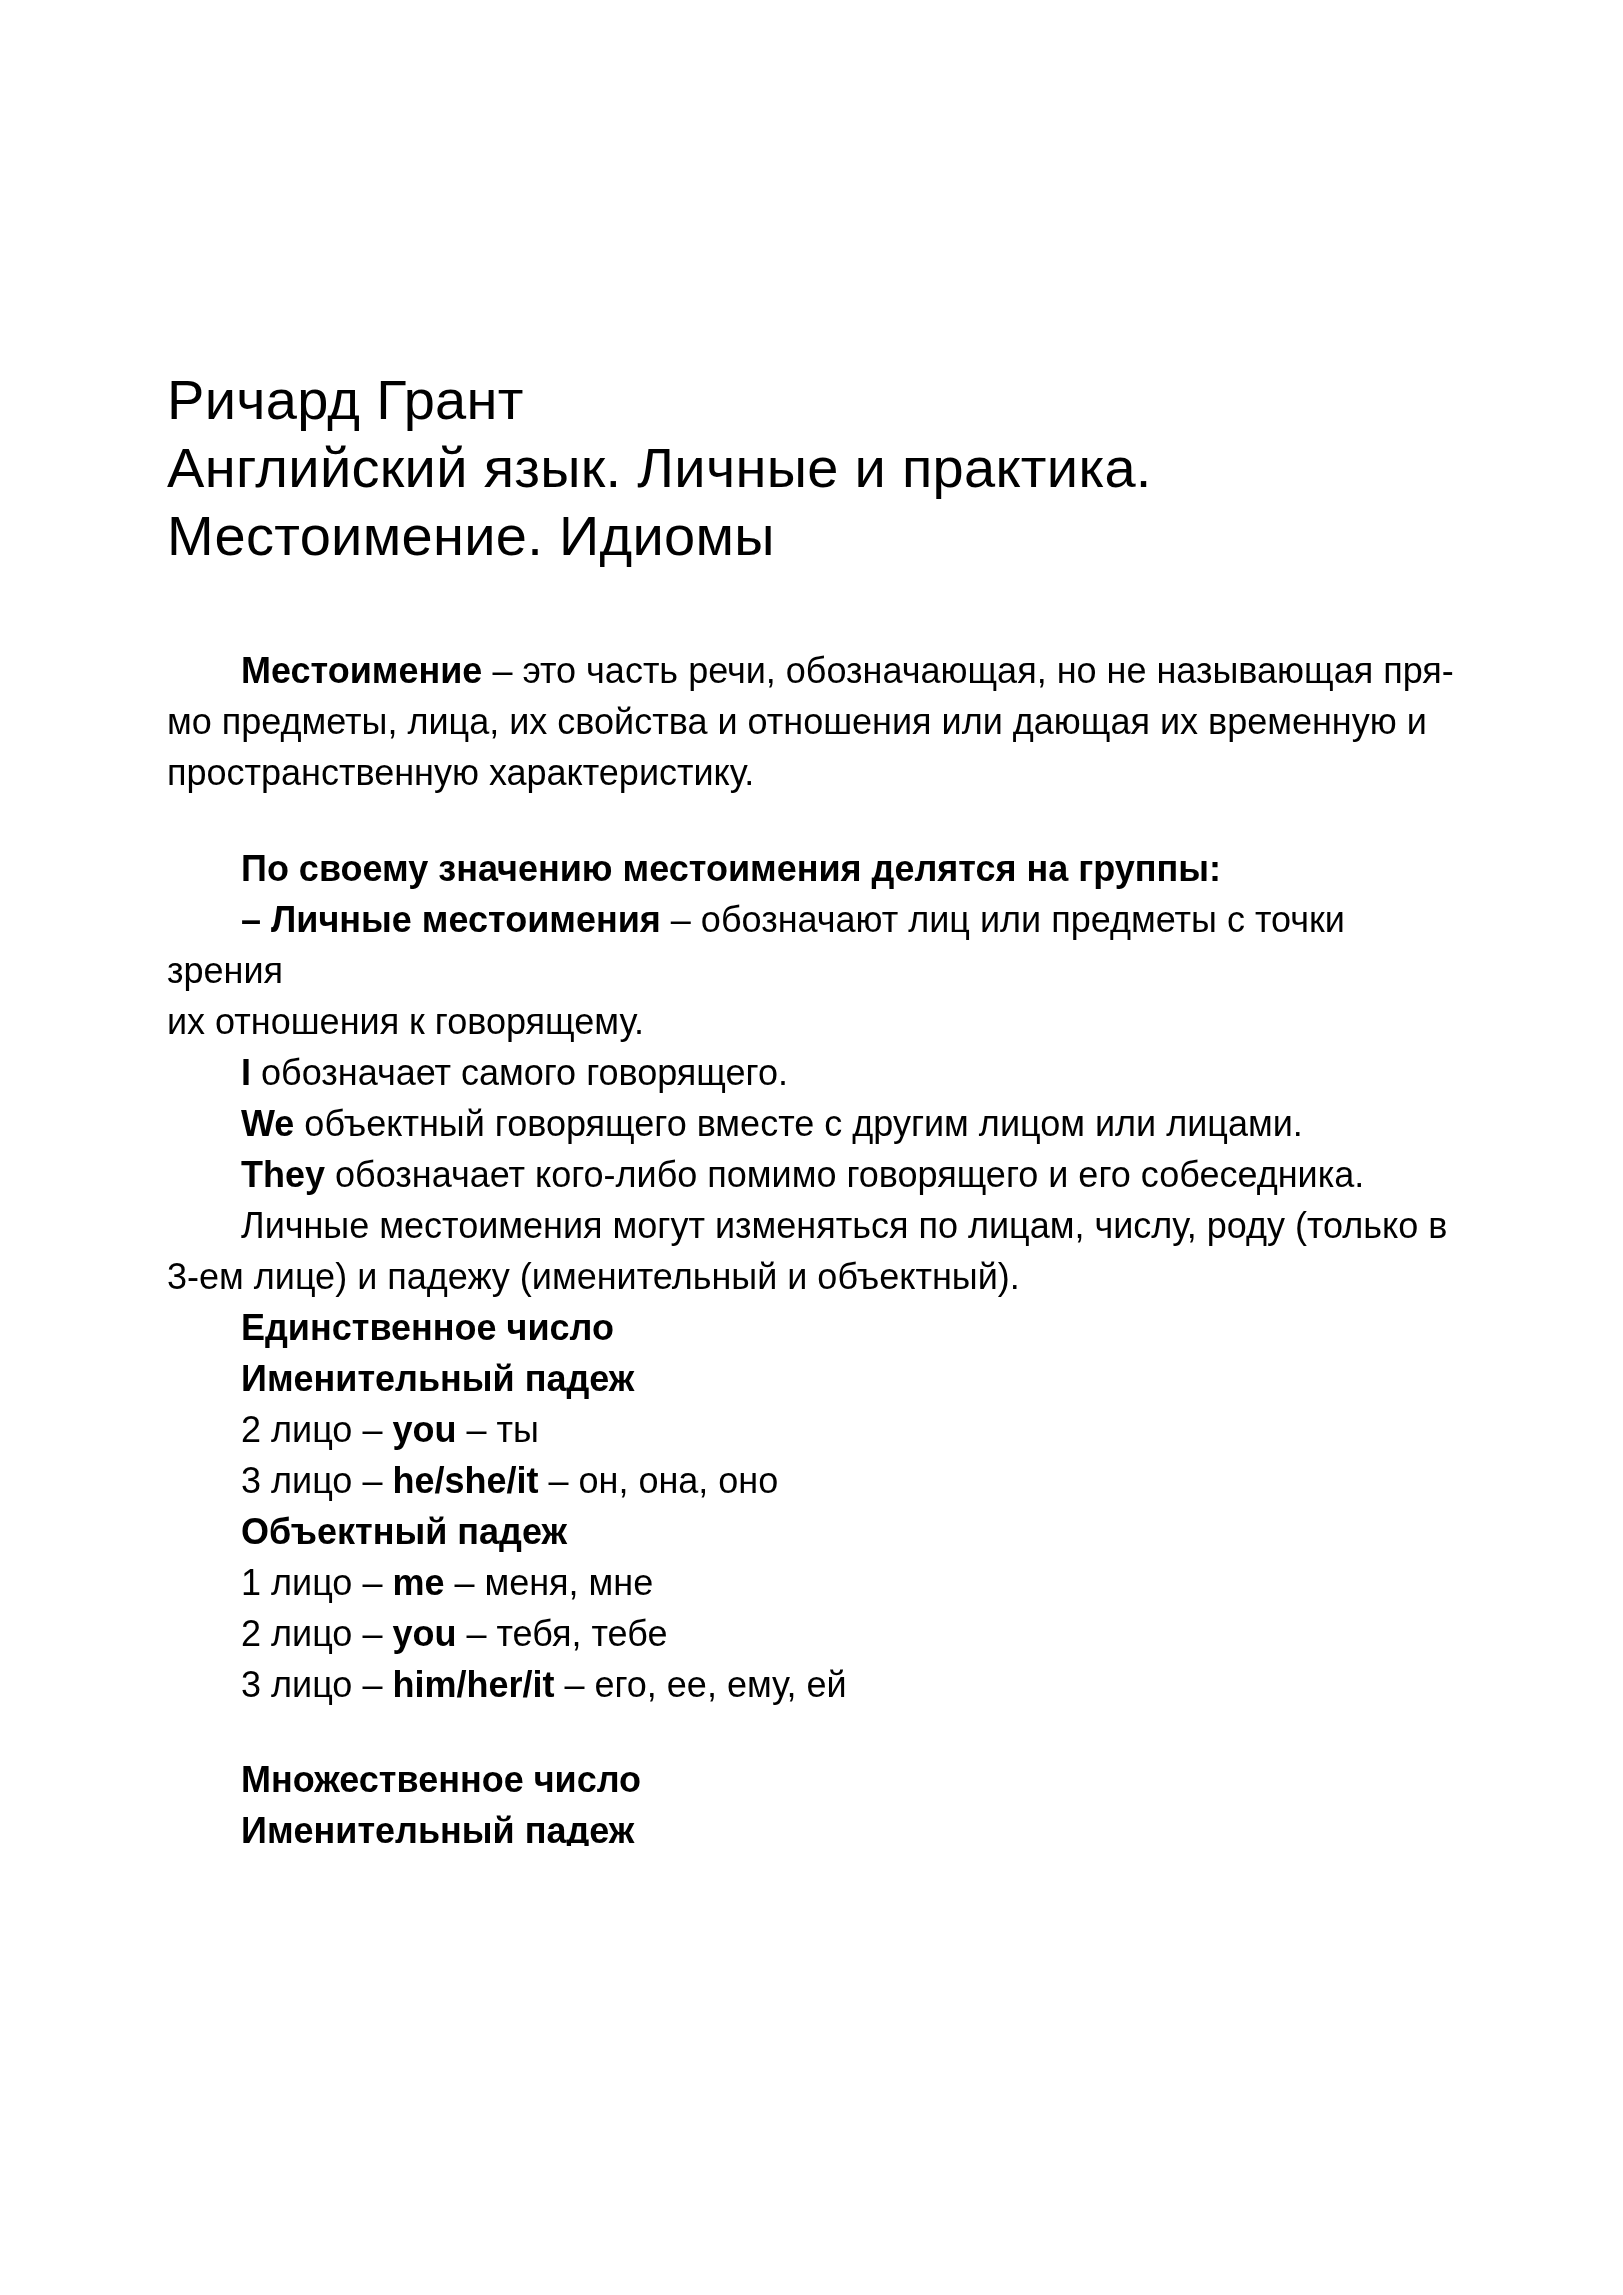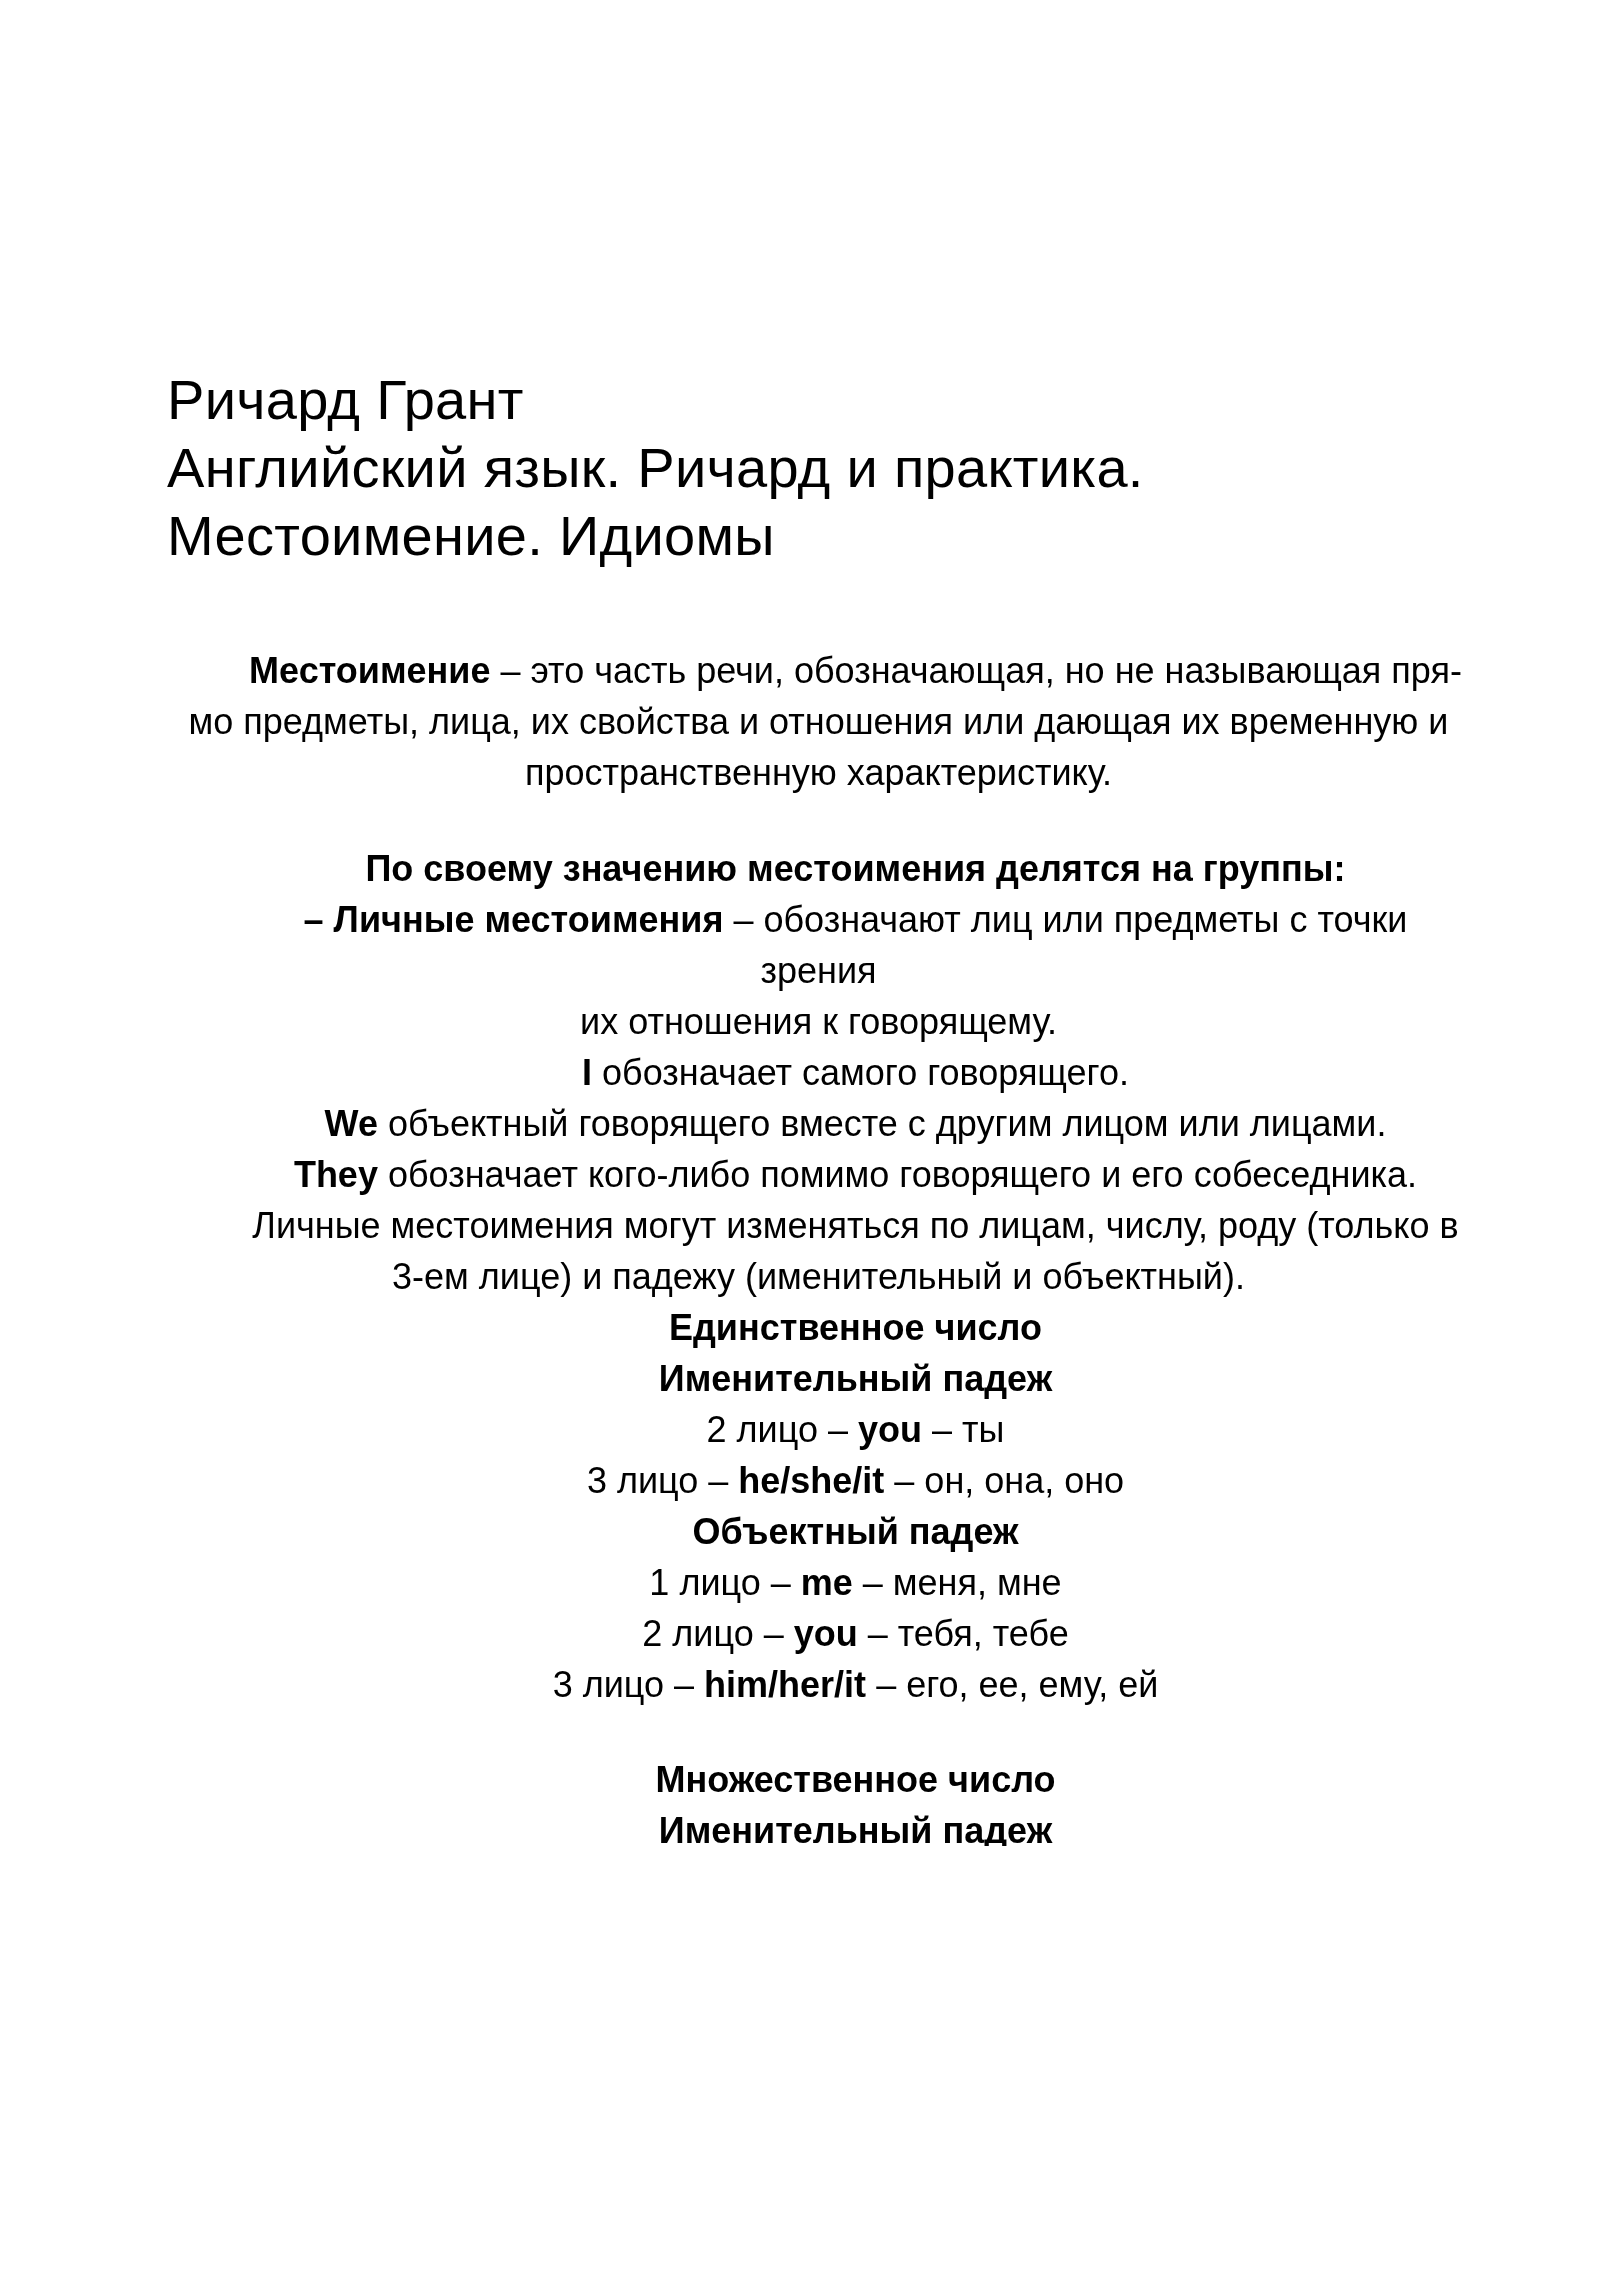--- a/index.html
+++ b/index.html
@@ -25,42 +25,42 @@
     font-weight: 400;
     letter-spacing: 0.3px;
   }
   .para {
     margin: 0;
     font-size: 36px;
     line-height: 51px;
     white-space: pre-line;
     font-weight: 400;
   }
-  .indent { text-indent: 74px; text-align: center; }
+  .indent { text-indent: 74px; }
   .intro { margin-top: 75px; }
   .block-groups   { margin-top: 45px; }
   .block-singular { }
   .block-plural   { margin-top: 44px; }
   b, .b { font-weight: 700; }
   .page-num {
     margin-top: 30px;
     text-align: center;
     font-size: 60px;
     line-height: 69px;
     font-weight: 400;
   }
 </style>
 </head>
 <body>
 
 <main class="page">
 
   <header class="title">
     <div>Ричард Грант</div>
-    <div>Английский язык. Ричард и практика.</div>
+    <div>Английский язык. Личные и практика.</div>
     <div>Местоимение. Идиомы</div>
   </header>
 
   <p class="para indent intro"><b>Местоимение</b><span> – это часть речи, обозначающая, но не называющая пря-
 мо предметы, лица, их свойства и отношения или дающая их временную и
 пространственную характеристику.</span></p>
 
   <section class="block-groups">
     <p class="para indent"><b>По своему значению местоимения делятся на группы:</b></p>
     <p class="para indent"><b>– Личные местоимения</b><span> – обозначают лиц или предметы с точки зрения

